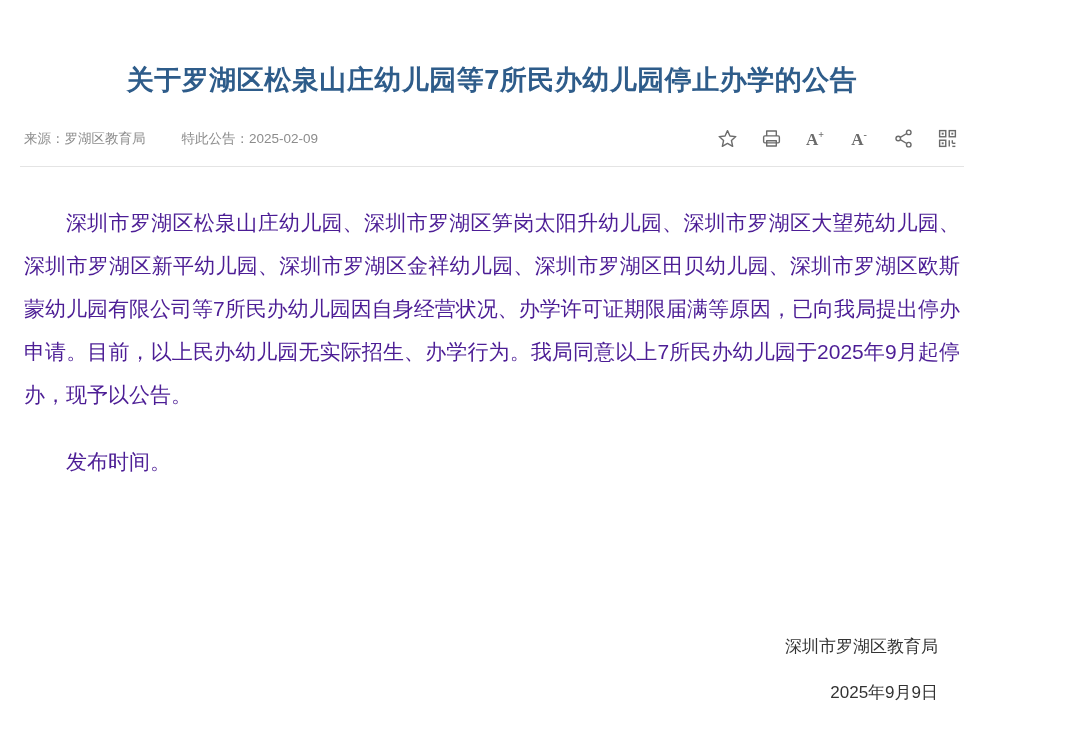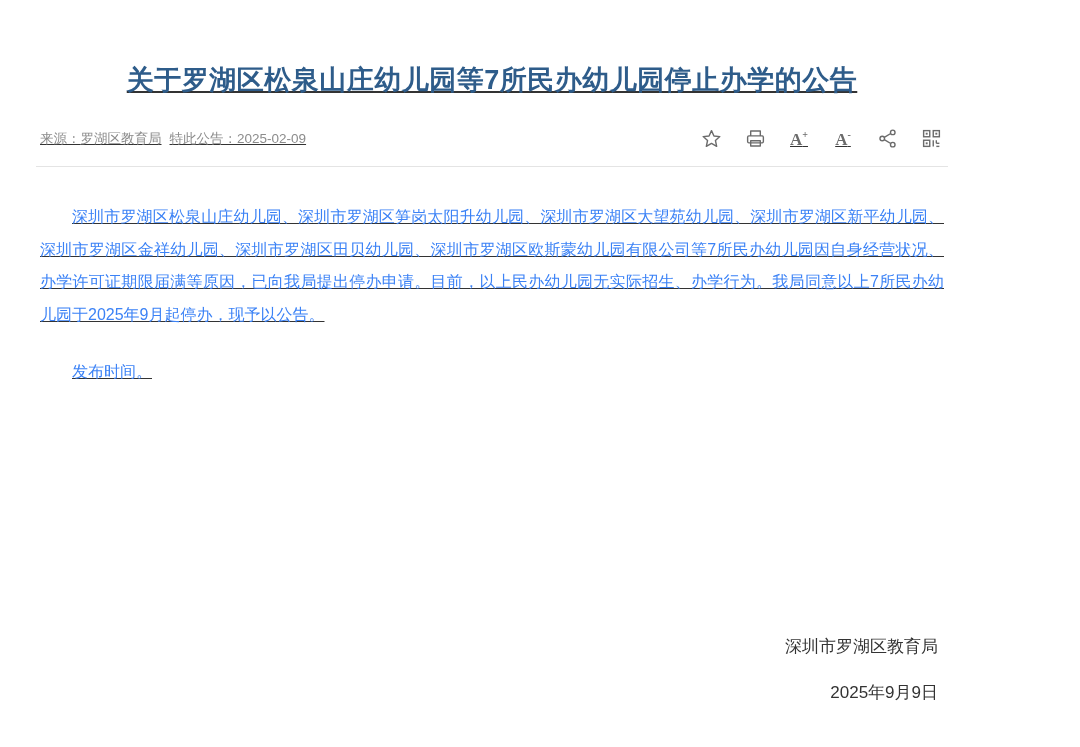--- a/index.html
+++ b/index.html
@@ -12,22 +12,21 @@
     height: 747px;
     font-family: "Liberation Sans", sans-serif;
     color: #333;
     overflow: hidden;
   }
   .page {
     position: relative;
     width: 984px;
     height: 747px;
     box-sizing: border-box;
-    padding: 0 36px;
-    text-decoration: underline;
+    padding: 0 20px;
   }
   .article-title {
     text-align: center;
     font-size: 27px;
     font-weight: bold;
     color: #2e5c8a;
     letter-spacing: 0.5px;
     margin: 0;
     padding: 62px 10px 0 10px;
     line-height: 1.4;
@@ -36,21 +35,21 @@
   .meta-bar {
     display: flex;
     align-items: center;
     justify-content: space-between;
     padding: 26px 4px 14px 4px;
     border-bottom: 1px solid #e4e4e4;
   }
   .meta-left {
     display: flex;
     align-items: flex-end;
-    gap: 8px;
+    gap: 36px;
     font-size: 13.5px;
     color: #8c8c8c;
   }
   .meta-item {
     white-space: nowrap;
   }
   .meta-label {
     color: #8c8c8c;
   }
   .meta-value {
@@ -84,23 +83,23 @@
   .font-btn sup {
     font-size: 10px;
     font-weight: bold;
     vertical-align: super;
   }
   .content {
     padding: 34px 4px 0 4px;
   }
   .content p {
     margin: 0 0 24px 0;
-    font-size: 16px;
+    font-size: 21px;
     line-height: 2.05;
-    color: #3b82f6;
+    color: #4c1d95;
     text-align: justify;
     text-indent: 2em;
     font-family: "Liberation Sans", sans-serif;
   }
   .sign {
     position: absolute;
     right: 46px;
     text-align: center;
     font-size: 17px;
     line-height: 2.05;

